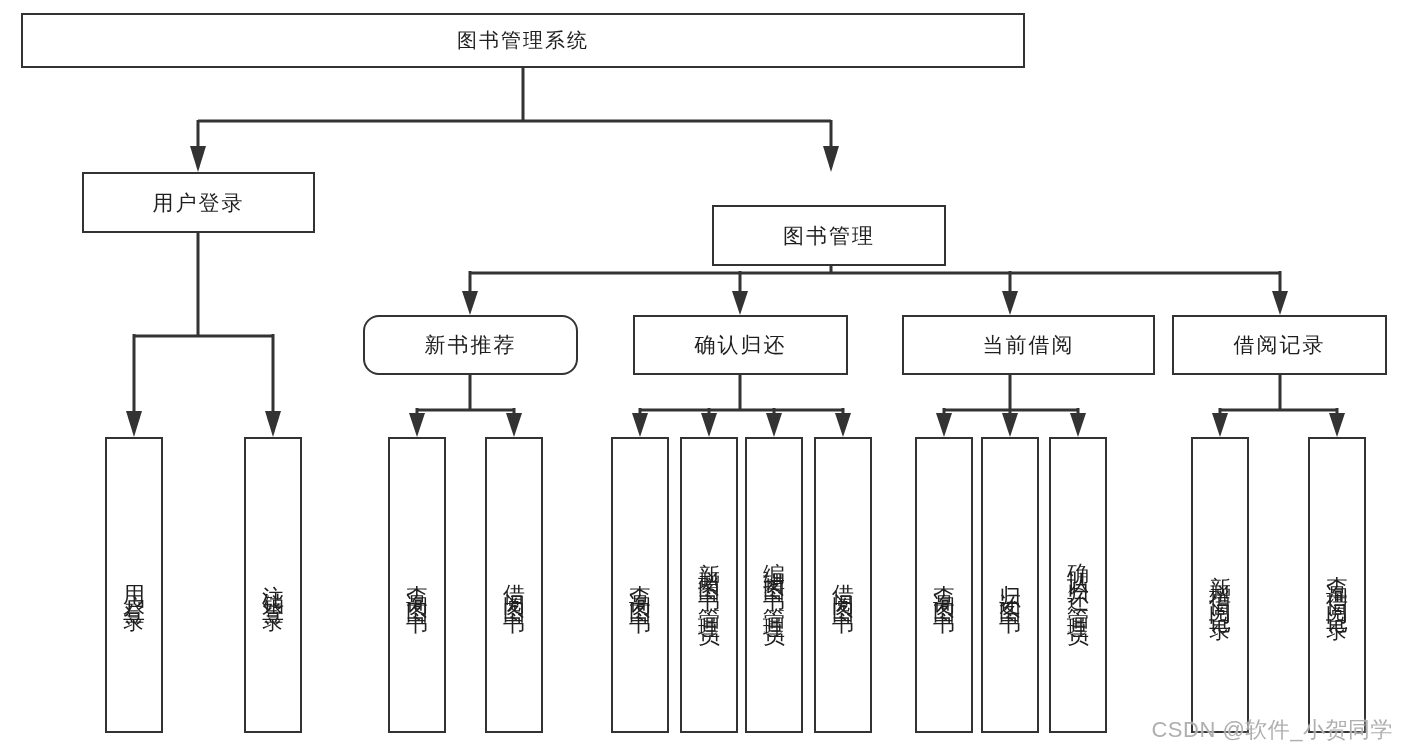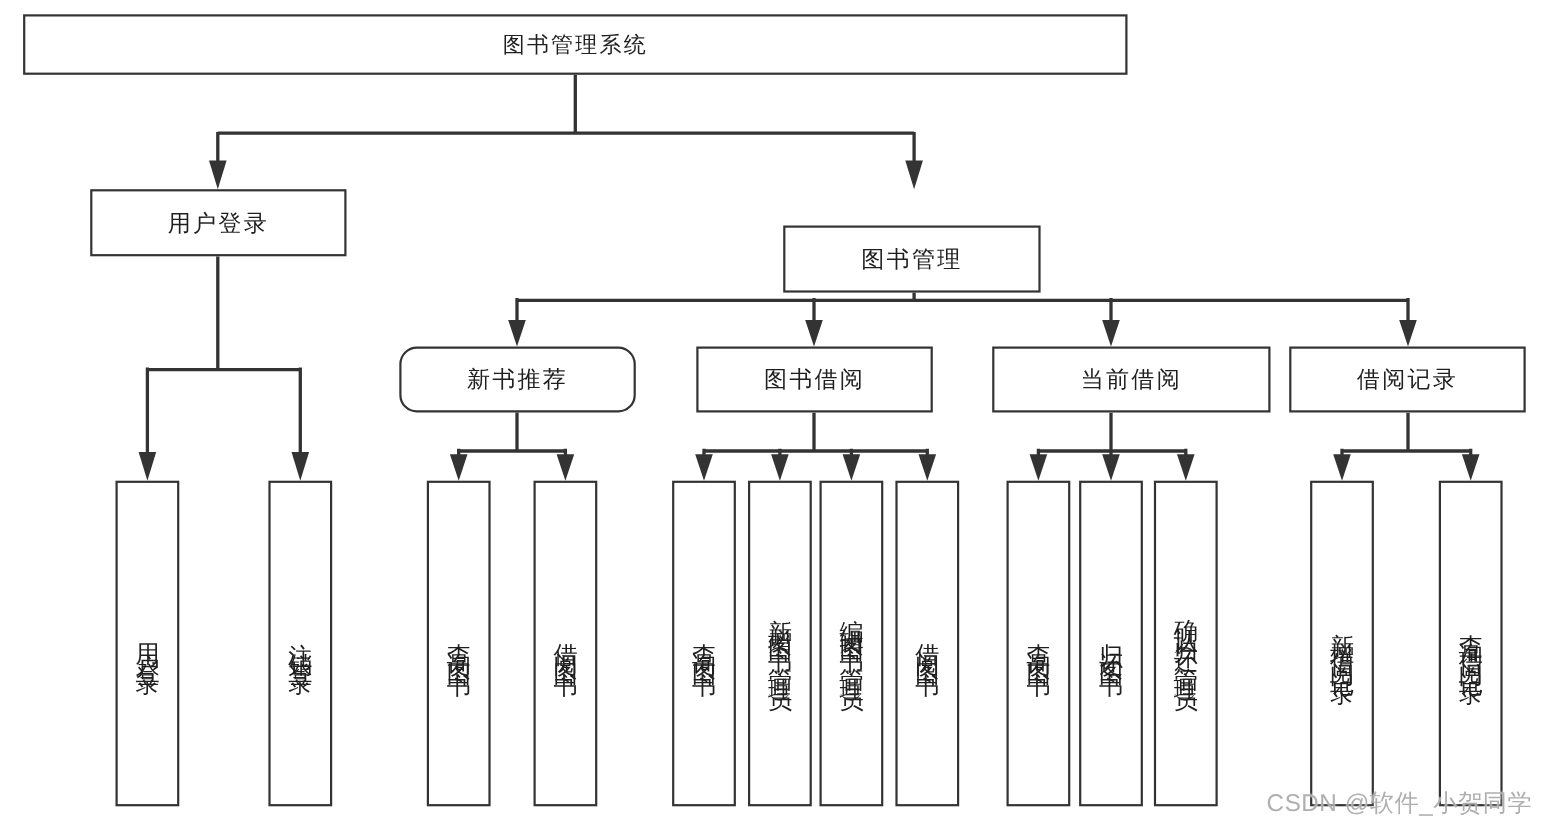--- a/index.html
+++ b/index.html
@@ -108,21 +108,21 @@
     <span class="hlabel">用户登录</span>
   </div>
   <div class="box" style="left:712px; top:172px; width:234px; height:61px;margin-top:33px;">
     <span class="hlabel">图书管理</span>
   </div>
 
   <div class="box" style="left:363px; top:315px; width:215px; height:60px;border-radius:16px;">
     <span class="hlabel">新书推荐</span>
   </div>
   <div class="box" style="left:633px; top:315px; width:215px; height:60px;">
-    <span class="hlabel">图书借阅</span>
+    <span class="hlabel">确认归还</span>
   </div>
   <div class="box" style="left:902px; top:315px; width:253px; height:60px;">
     <span class="hlabel">当前借阅</span>
   </div>
   <div class="box" style="left:1172px; top:315px; width:215px; height:60px;">
     <span class="hlabel">借阅记录</span>
   </div>
 
   <div class="box" style="left:105px; top:437px; width:58px; height:296px;">
     <span class="vlabel">用户登录</span>

